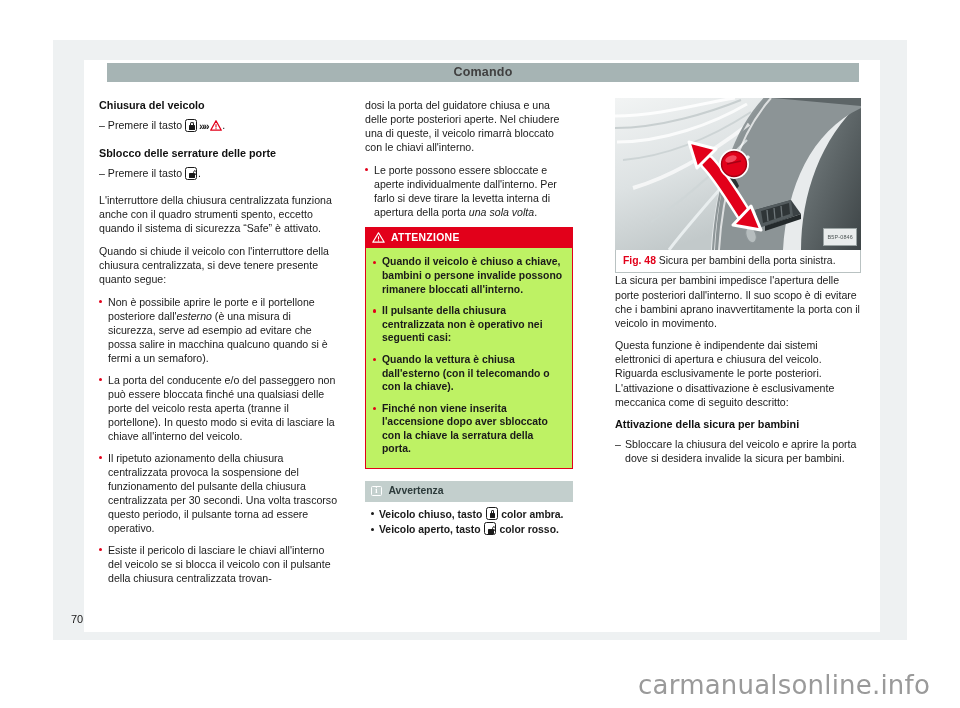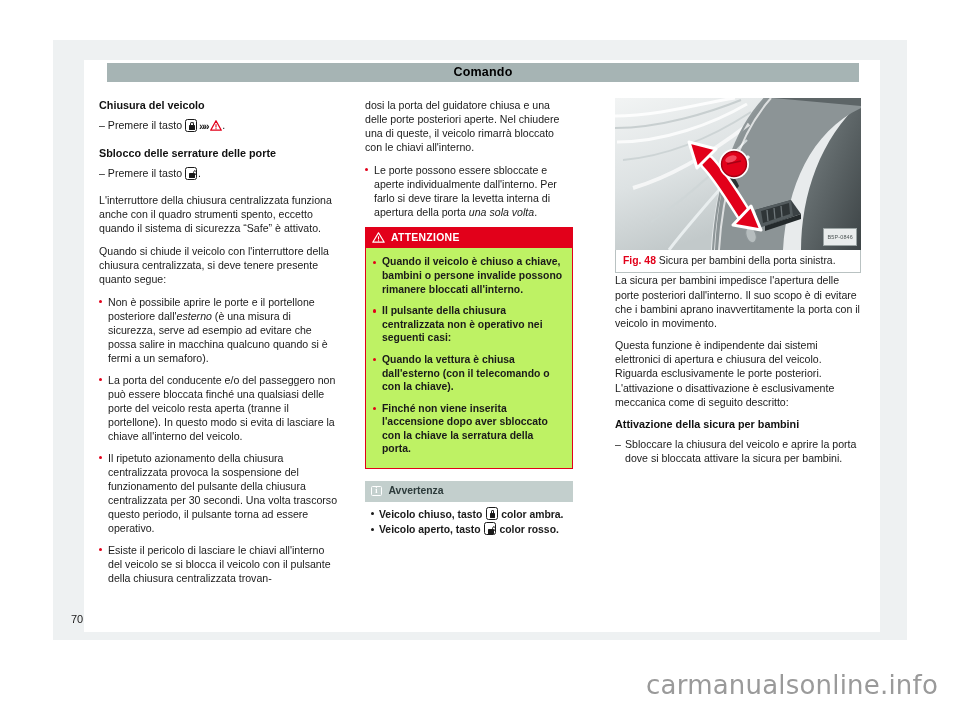--- a/index.html
+++ b/index.html
@@ -33,21 +33,21 @@
   .header-bar {
     position: absolute;
     left: 107px; top: 63px;
     width: 752px; height: 19px;
     background: #a6b4b4;
   }
   .header-bar .title {
     position: absolute;
     left: 0; right: 0; top: 2px;
     text-align: center;
-    color: #000000;
+    color: #404040;
     font-size: 12.5px;
     font-weight: bold;
     letter-spacing: 0.2px;
   }
 
   
   .col {
     position: absolute;
     top: 98px;
     font-size: 10.6px;
@@ -265,21 +265,21 @@
     position: absolute;
     left: 71px; top: 613px;
     font-size: 11px;
     color: #1a1a1a;
   }
   
   .watermark {
     position: absolute;
     left: 0; right: 0; bottom: 8px;
     text-align: right;
-    padding-right: 22px;
+    padding-right: 30px;
     color: #9a9a9a;
     font-size: 26px;
     letter-spacing: 0.2px;
     font-family: "DejaVu Sans", sans-serif;
   }
 </style>
 </head>
 <body>
 
 <div id="page">
@@ -449,18 +449,18 @@
         <span class="fignum">Fig. 48</span>
         <span>Sicura per bambini della porta sinistra.</span>
       </div>
     </div>
 
     <p class="para fig-after">La sicura per bambini impedisce l'apertura delle porte posteriori dall'interno. Il suo scopo è di evitare che i bambini aprano inavvertitamente la porta con il veicolo in movimento.</p>
     <p class="para">Questa funzione è indipendente dai sistemi elettronici di apertura e chiusura del veicolo. Riguarda esclusivamente le porte posteriori. L'attivazione o disattivazione è esclusivamente meccanica come di seguito descritto:</p>
 
     <h3 class="sec-head">Attivazione della sicura per bambini</h3>
 
-    <div class="dash-item">Sbloccare la chiusura del veicolo e aprire la porta dove si bloccata attivare la sicura per bambini.</div>
+    <div class="dash-item">Sbloccare la chiusura del veicolo e aprire la porta dove si desidera invalide la sicura per bambini.</div>
   </div>
 
   <div class="pageno">70</div>
   <div class="watermark">carmanualsonline.info</div>
 </div>
 
 </body></html>

